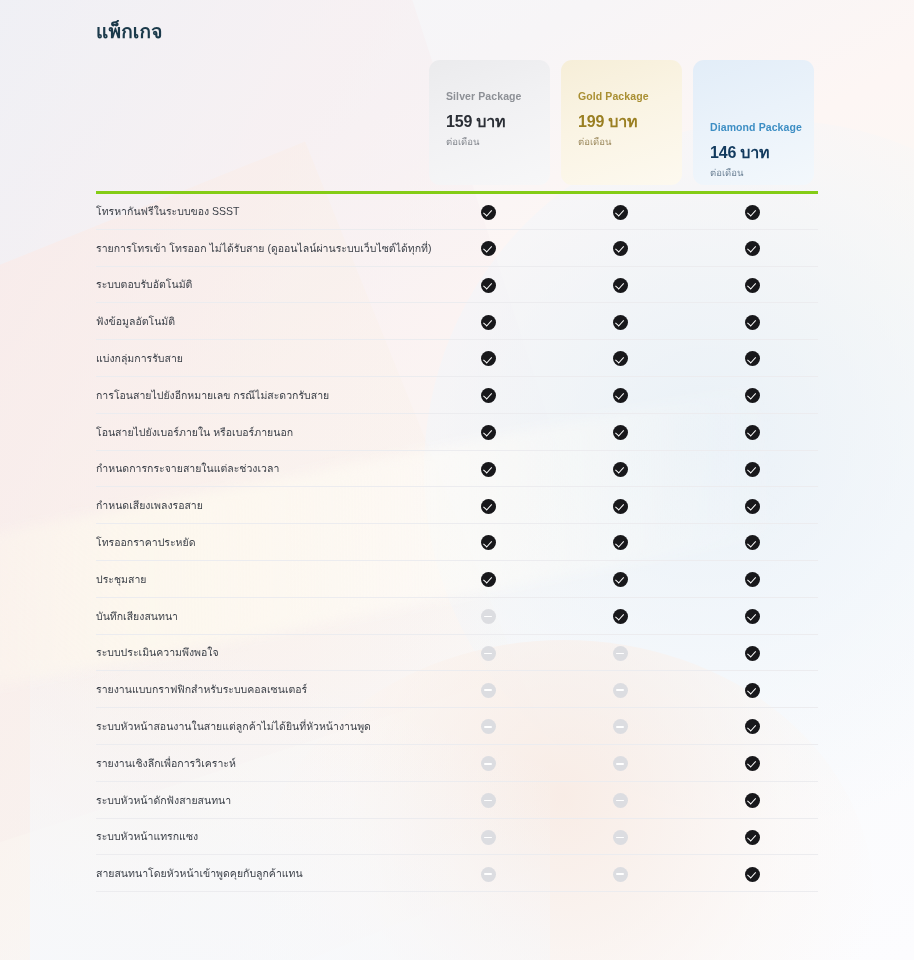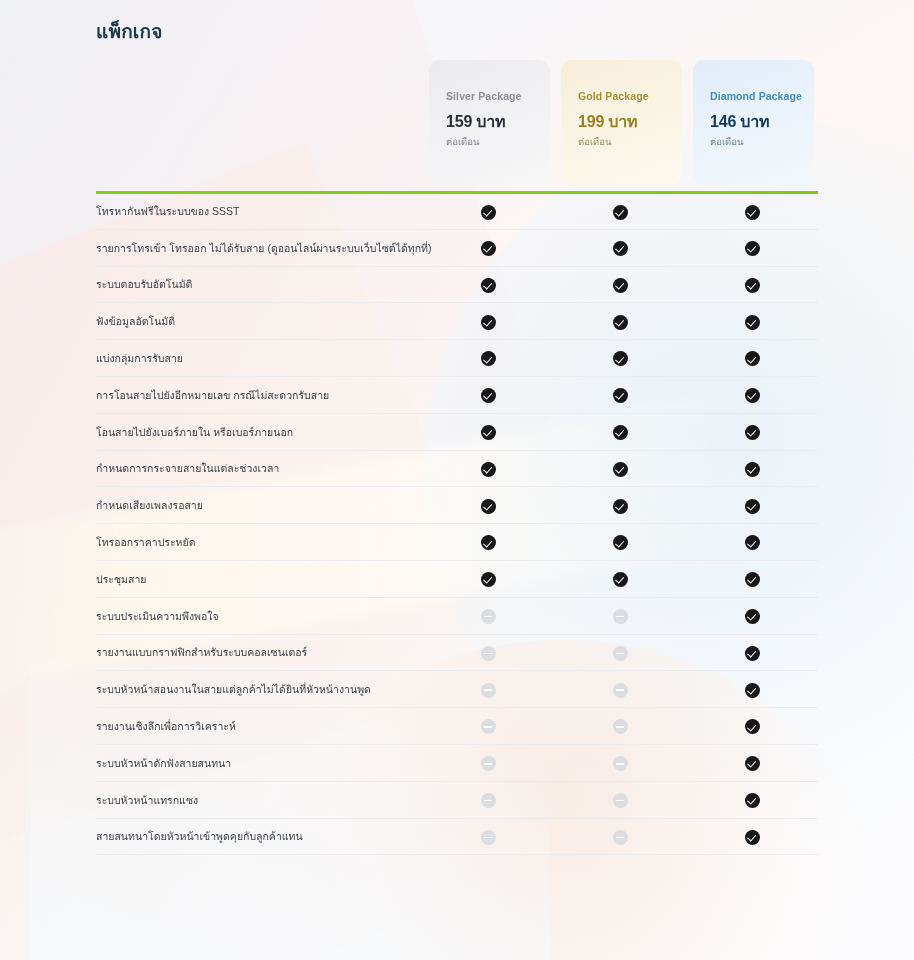--- a/index.html
+++ b/index.html
@@ -122,21 +122,21 @@
 
   .pkg-name {
     font-size: 10.5px;
     font-weight: 600;
     letter-spacing: 0.1px;
     margin-bottom: 7px;
     white-space: nowrap;
   }
   .silver .pkg-name  { color: #8d9096; }
   .gold .pkg-name    { color: #a98f32; }
-  .diamond .pkg-name { color: #3d8ec4; }
+  .diamond .pkg-name { color: #3d8ec4; margin-top: 31px; }
 
   .pkg-price {
     font-size: 16px;
     font-weight: 700;
     letter-spacing: -0.2px;
     white-space: nowrap;
     margin-bottom: 0;
   }
   .silver .pkg-price  { color: #2b2f36; }
   .gold .pkg-price    { color: #9a7f22; }
@@ -326,20 +326,26 @@
           <td class="icon-cell"><span class="mark on"></span></td>
           <td class="icon-cell"><span class="mark on"></span></td>
         </tr>
         <tr>
           <td class="feat-label">ประชุมสาย</td>
           <td class="icon-cell"><span class="mark on"></span></td>
           <td class="icon-cell"><span class="mark on"></span></td>
           <td class="icon-cell"><span class="mark on"></span></td>
         </tr>
         <tr>
+          <td class="feat-label">บันทึกเสียงสนทนา</td>
+          <td class="icon-cell"><span class="mark off"></span></td>
+          <td class="icon-cell"><span class="mark on"></span></td>
+          <td class="icon-cell"><span class="mark on"></span></td>
+        </tr>
+        <tr>
           <td class="feat-label">ระบบประเมินความพึงพอใจ</td>
           <td class="icon-cell"><span class="mark off"></span></td>
           <td class="icon-cell"><span class="mark off"></span></td>
           <td class="icon-cell"><span class="mark on"></span></td>
         </tr>
         <tr>
           <td class="feat-label">รายงานแบบกราฟฟิกสำหรับระบบคอลเซนเตอร์</td>
           <td class="icon-cell"><span class="mark off"></span></td>
           <td class="icon-cell"><span class="mark off"></span></td>
           <td class="icon-cell"><span class="mark on"></span></td>

